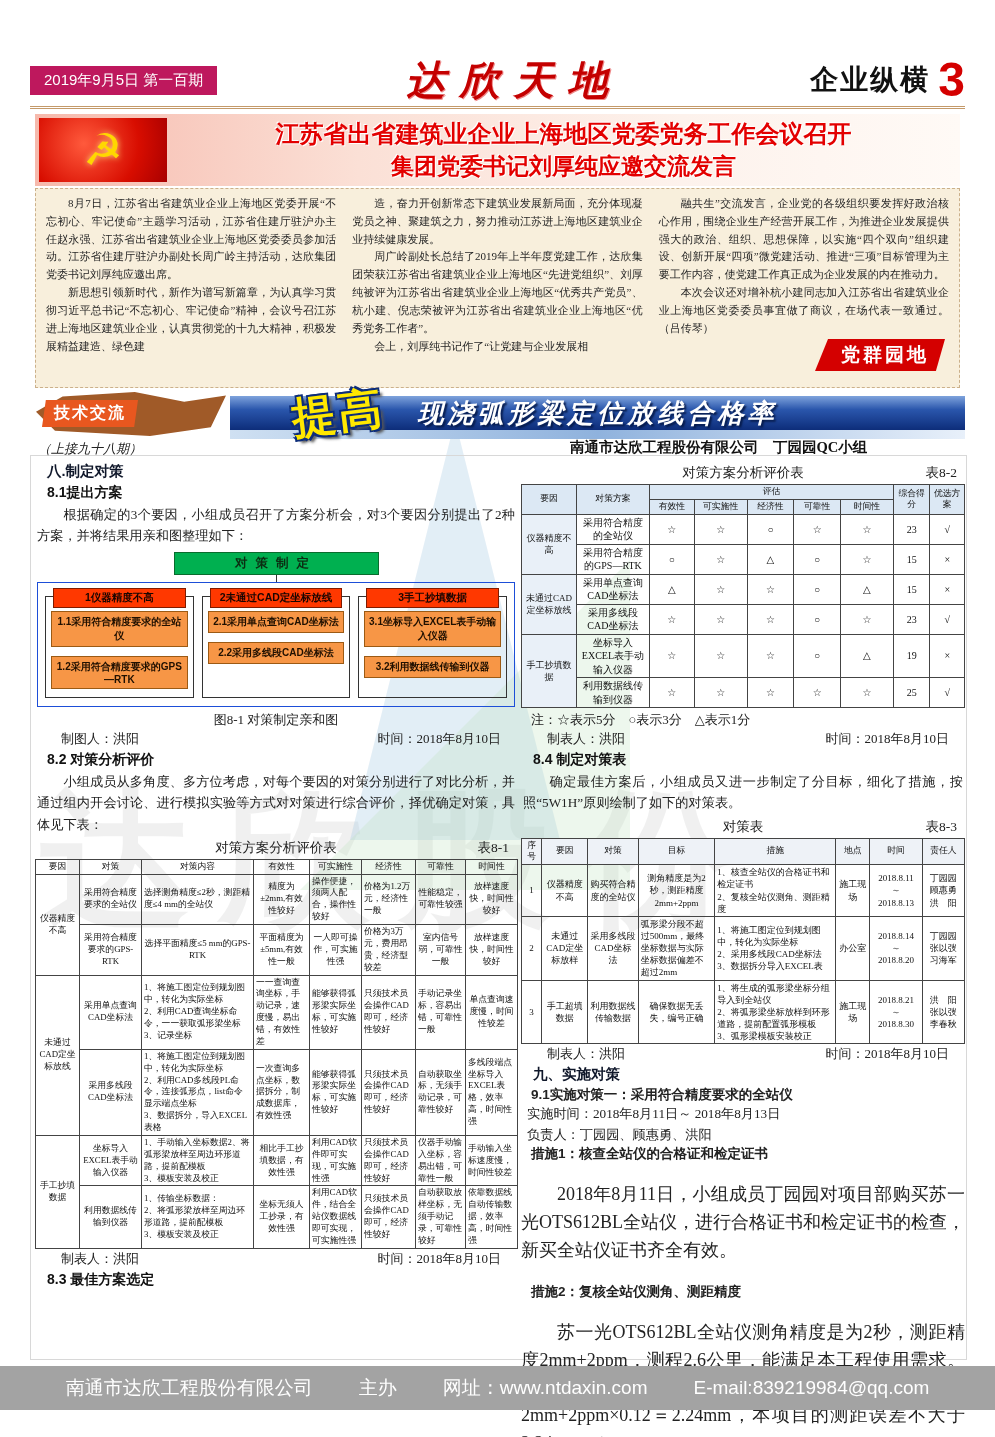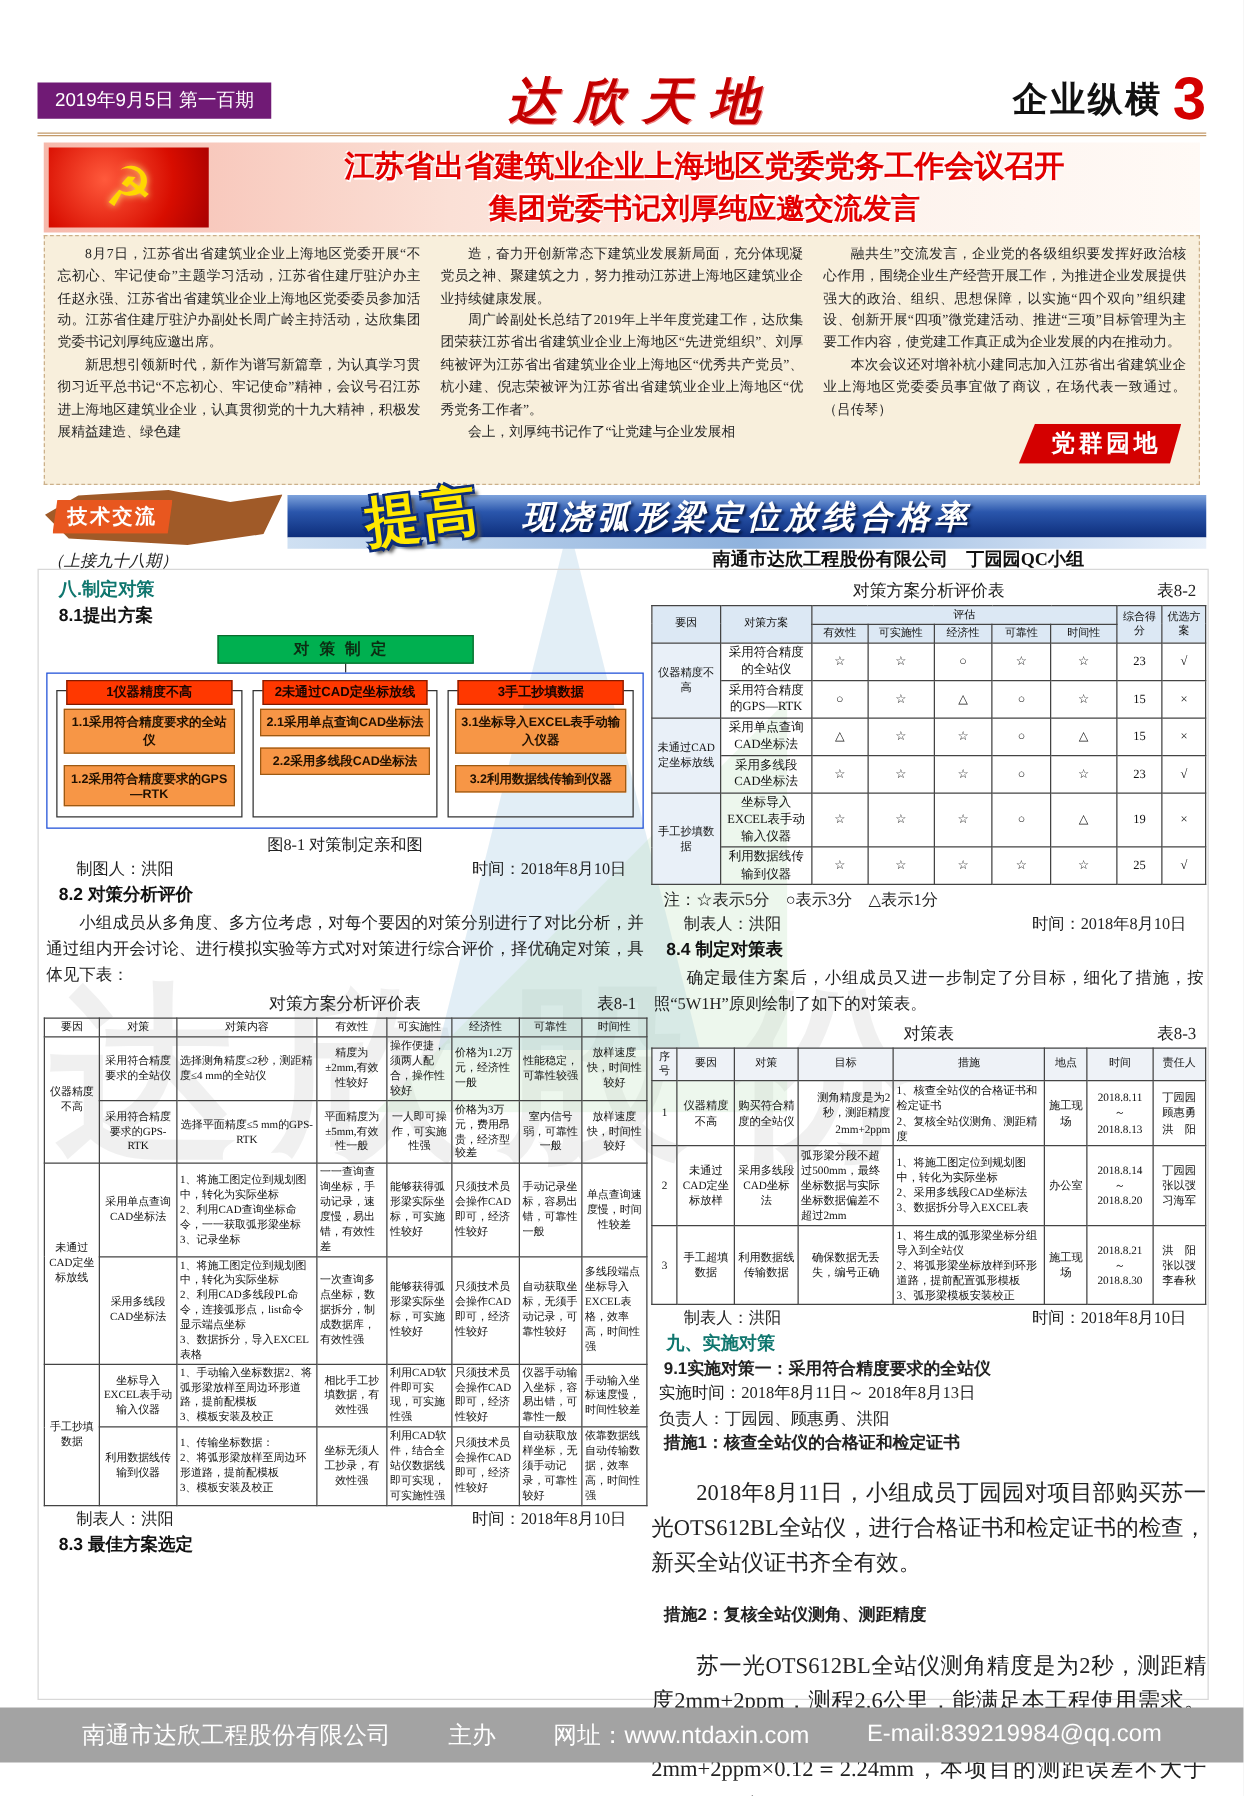--- a/index.html
+++ b/index.html
@@ -11,21 +11,21 @@
   .wm-text{position:absolute;left:40px;top:760px;width:920px;font-size:150px;font-weight:bold;
            color:#000;opacity:.055;letter-spacing:30px;z-index:0;font-family:"Liberation Serif",serif;}
   .wm-tri-blue{position:absolute;left:350px;top:420px;width:210px;height:420px;z-index:0;
            background:rgba(160,200,225,.30);clip-path:polygon(50% 0,100% 100%,0 100%);}
   .wm-tri-green{position:absolute;left:300px;top:560px;width:330px;height:330px;z-index:0;
            background:rgba(190,225,190,.28);clip-path:polygon(100% 0,100% 100%,0 100%);}
 
   
   .masthead{position:absolute;left:30px;top:55px;width:935px;height:50px;z-index:2;
             display:flex;align-items:center;justify-content:space-between;}
-  .mh-date{background:#701a75;color:#fff;font-family:"Liberation Sans",sans-serif;
+  .mh-date{background:#be185d;color:#fff;font-family:"Liberation Sans",sans-serif;
            font-size:15px;padding:5px 14px;}
   .mh-title{color:#c40000;font-size:40px;font-weight:bold;font-style:italic;letter-spacing:14px;
             text-shadow:1px 1px 0 #e88;}
   .mh-right{display:flex;align-items:center;gap:8px;}
   .mh-section{font-size:28px;font-weight:bold;color:#111;letter-spacing:2px;}
   .mh-pageno{font-size:48px;font-weight:bold;color:#d40000;font-family:"Liberation Sans",sans-serif;line-height:1;}
   .mh-rule{position:absolute;left:30px;top:106px;width:935px;height:5px;z-index:2;
            border-top:3px double #c49a6a;}
 
   
@@ -70,21 +70,21 @@
   .tigao{position:absolute;left:262px;top:-8px;font-size:44px;font-weight:bold;color:#ffe800;
          font-family:"Liberation Sans",sans-serif;transform:rotate(-7deg);letter-spacing:2px;
          text-shadow:-2px -2px 0 #0d2d7a,2px -2px 0 #0d2d7a,-2px 2px 0 #0d2d7a,2px 2px 0 #0d2d7a,4px 4px 3px #555;}
   .qc-byline{position:absolute;left:540px;top:46px;font-size:14.5px;font-weight:bold;color:#111;}
 
   
   .col-left{position:absolute;left:35px;top:460px;width:482px;height:895px;z-index:1;}
   .col-right{position:absolute;left:521px;top:460px;width:444px;height:895px;z-index:1;}
   .frame{position:absolute;left:30px;top:455px;width:937px;height:905px;border:1px solid #d8d8d8;z-index:0;}
 
-  .h-blue{color:#0f766e;font-family:"Liberation Sans",sans-serif;font-weight:bold;font-size:14.5px;margin:2px 0 2px 12px;}
+  .h-blue{color:#0f172a;font-family:"Liberation Sans",sans-serif;font-weight:bold;font-size:14.5px;margin:2px 0 2px 12px;}
   .h-sub{font-family:"Liberation Sans",sans-serif;font-weight:bold;font-size:14px;color:#111;margin:3px 0 2px 12px;}
   .para{font-size:13.2px;line-height:1.6;text-indent:2em;text-align:justify;margin:0 2px;color:#222;}
 
   
   .diag{margin:6px 2px 0;position:relative;}
   .diag-root{width:205px;margin:0 auto;background:#00b050;border:1px solid #0a6b2d;text-align:center;
              font-weight:bold;font-size:12.5px;padding:2px 0;letter-spacing:8px;color:#0b2d12;}
   .diag-vline{width:1px;height:7px;background:#333;margin:0 auto;}
   .diag-frame{border:1px solid #1d4ed8;display:flex;gap:8px;padding:13px 7px 8px;}
   .diag-branch{flex:1;border:1px solid #333;position:relative;padding:14px 5px 8px;display:flex;
@@ -185,20 +185,21 @@
     <div class="blue-strip" data-name="qc-title-underline"></div>
     <div class="tigao" data-name="qc-title-prefix">提高</div>
     <div class="qc-byline" data-name="qc-byline">南通市达欣工程股份有限公司　丁园园QC小组</div>
   </div>
 
   <div class="frame" data-name="content-frame"></div>
 
   <div class="col-left" data-name="left-column">
     <div class="h-blue" data-name="heading-section-8">八.制定对策</div>
     <div class="h-sub" data-name="heading-8-1">8.1提出方案</div>
+    <p class="para" data-name="paragraph-8-1">根据确定的3个要因，小组成员召开了方案分析会，对3个要因分别提出了2种方案，并将结果用亲和图整理如下：</p>
 
     <div class="diag" data-name="affinity-diagram">
       <div class="diag-root" data-name="diagram-root-box">对策制定</div>
       <div class="diag-vline" data-name="diagram-connector"></div>
       <div class="diag-frame" data-name="diagram-frame">
         <div class="diag-branch" data-name="diagram-branch-1">
           <div class="diag-head" data-name="diagram-branch-head">1仪器精度不高</div>
           <div class="diag-item" data-name="diagram-item">1.1采用符合精度要求的全站仪</div>
           <div class="diag-item" data-name="diagram-item">1.2采用符合精度要求的GPS—RTK</div>
         </div>
@@ -457,21 +458,21 @@
           <th data-name="column-header">地点</th>
           <th data-name="column-header">时间</th>
           <th data-name="column-header">责任人</th>
         </tr>
       </thead>
       <tbody>
           <tr data-name="table-row">
             <td data-name="table-cell">1</td>
             <td data-name="table-cell">仪器精度不高</td>
             <td data-name="table-cell">购买符合精度的全站仪</td>
-            <td data-name="table-cell" style="text-align: right;">测角精度是为2秒，测距精度2mm+2ppm</td>
+            <td data-name="table-cell" style="text-align: center;">测角精度是为2秒，测距精度2mm+2ppm</td>
             <td data-name="table-cell" style="text-align: left;">1、核查全站仪的合格证书和检定证书
 2、复核全站仪测角、测距精度</td>
             <td data-name="table-cell">施工现场</td>
             <td data-name="table-cell">2018.8.11
 ～
 2018.8.13</td>
             <td data-name="table-cell">丁园园
 顾惠勇
 洪　阳</td>
           </tr>

